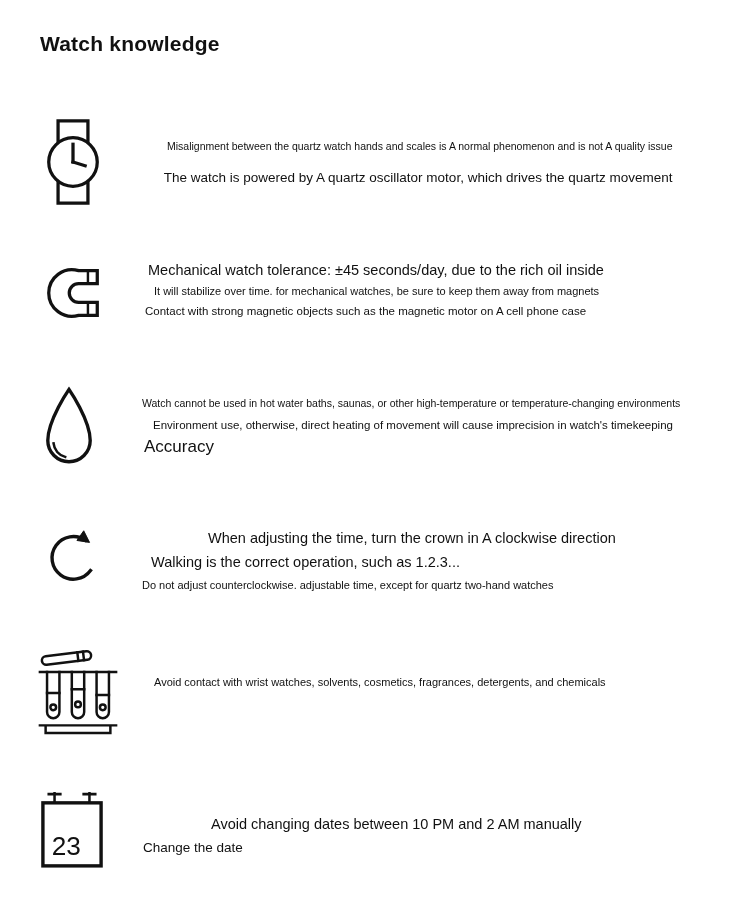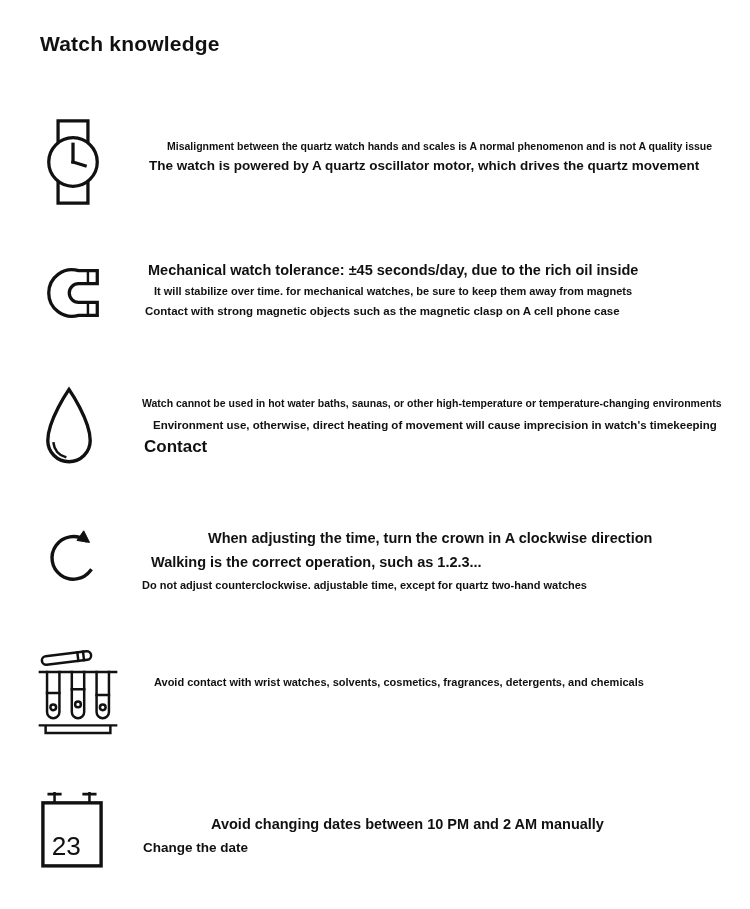--- a/index.html
+++ b/index.html
@@ -21,21 +21,21 @@
     left: 40px;
     top: 32px;
     font-size: 21px;
     font-weight: bold;
     letter-spacing: 0.2px;
     text-align: right;
   }
   .icon { position: absolute; }
   .icon svg { display: block; }
   .txt { position: absolute; white-space: nowrap; }
-  .line { display: block; white-space: nowrap; font-weight: bold; }
+  .line { display: block; white-space: nowrap; font-weight: normal; }
   .f10 { font-size: 10.5px; }
   .f11 { font-size: 11.5px; }
   .f12 { font-size: 11px; }
   .f13 { font-size: 13.5px; }
   .f14 { font-size: 14.5px; }
   .f17 { font-size: 17px; }
   .f19 { font-size: 19px; }
   .stroke {
     fill: none;
     stroke: #111111;
@@ -66,45 +66,45 @@
     <svg width="56" height="100" viewBox="0 0 60 100">
       <path class="stroke" d="M14 28 L14 6 L46 6 L46 28"></path>
       <path class="stroke" d="M14 72 L14 94 L46 94 L46 72"></path>
       <circle class="stroke" cx="30" cy="50" r="26"></circle>
       <path class="stroke" d="M30 50 L30 31"></path>
       <path class="stroke" d="M30 50 L43 54"></path>
     </svg>
   </div>
   <div class="txt" style="left:142px; top:140px;">
     <span class="line f10" style="margin-left:25px;">Misalignment between the quartz watch hands and scales is A normal phenomenon and is not A quality issue</span>
-    <span class="line f13" style="margin-left:7px; margin-top:6px;">The watch is powered by A quartz oscillator motor, which drives the quartz movement</span>
+    <span class="line f13" style="margin-left:7px; margin-top:18px;text-align:right;">The watch is powered by A quartz oscillator motor, which drives the quartz movement</span>
   </div>
 
   <div class="icon" style="left:45px; top:264px;">
     <svg width="56" height="58" viewBox="0 0 60 60">
       <path class="stroke" d="M56 6 L36 6 A25 25 0 1 0 36 54 L56 54 L56 40 L36 40 A10 10 0 0 1 36 20 L56 20 Z"></path>
       <path class="stroke-thin" d="M46 6 L46 20 M46 40 L46 54"></path>
     </svg>
   </div>
   <div class="txt" style="left:140px; top:262px;">
     <span class="line f14" style="margin-left:8px;">Mechanical watch tolerance: ±45 seconds/day, due to the rich oil inside</span>
     <span class="line f12" style="margin-left:14px; margin-top:7px;">It will stabilize over time. for mechanical watches, be sure to keep them away from magnets</span>
-    <span class="line f11" style="margin-left:5px; margin-top:8px;">Contact with strong magnetic objects such as the magnetic clasp on A cell phone case</span>
+    <span class="line f11" style="margin-left:5px; margin-top:8px;">Contact with strong magnetic objects such as the magnetic motor on A cell phone case</span>
   </div>
 
   <div class="icon" style="left:42px; top:384px;">
     <svg width="54" height="85" viewBox="0 0 56 85">
       <path class="stroke" d="M28 4 C28 4 6 36 6 57 A22 22 0 0 0 50 57 C50 36 28 4 28 4 Z"></path>
       <path class="stroke-thin" d="M12 60 A16 16 0 0 0 24 74"></path>
     </svg>
   </div>
   <div class="txt" style="left:140px; top:397px;">
     <span class="line f10" style="margin-left:2px;">Watch cannot be used in hot water baths, saunas, or other high-temperature or temperature-changing environments</span>
     <span class="line f11" style="margin-left:13px; margin-top:10px;">Environment use, otherwise, direct heating of movement will cause imprecision in watch's timekeeping</span>
-    <span class="line f17" style="margin-left:4px; margin-top:6px;">Contact</span>
+    <span class="line f17" style="margin-left:4px; margin-top:6px;">Accuracy</span>
   </div>
 
   <div class="icon" style="left:44px; top:522px;">
     <svg width="62" height="66" viewBox="0 0 64 66">
       <path class="stroke" d="M48 49 A22 22 0 1 1 43 18"></path>
       <path d="M47 20 L34 18 L41 8 Z" fill="#111111" stroke="#111111" stroke-width="1"></path>
     </svg>
   </div>
   <div class="txt" style="left:142px; top:530px;">
     <span class="line f14" style="margin-left:66px;">When adjusting the time, turn the crown in A clockwise direction</span>

